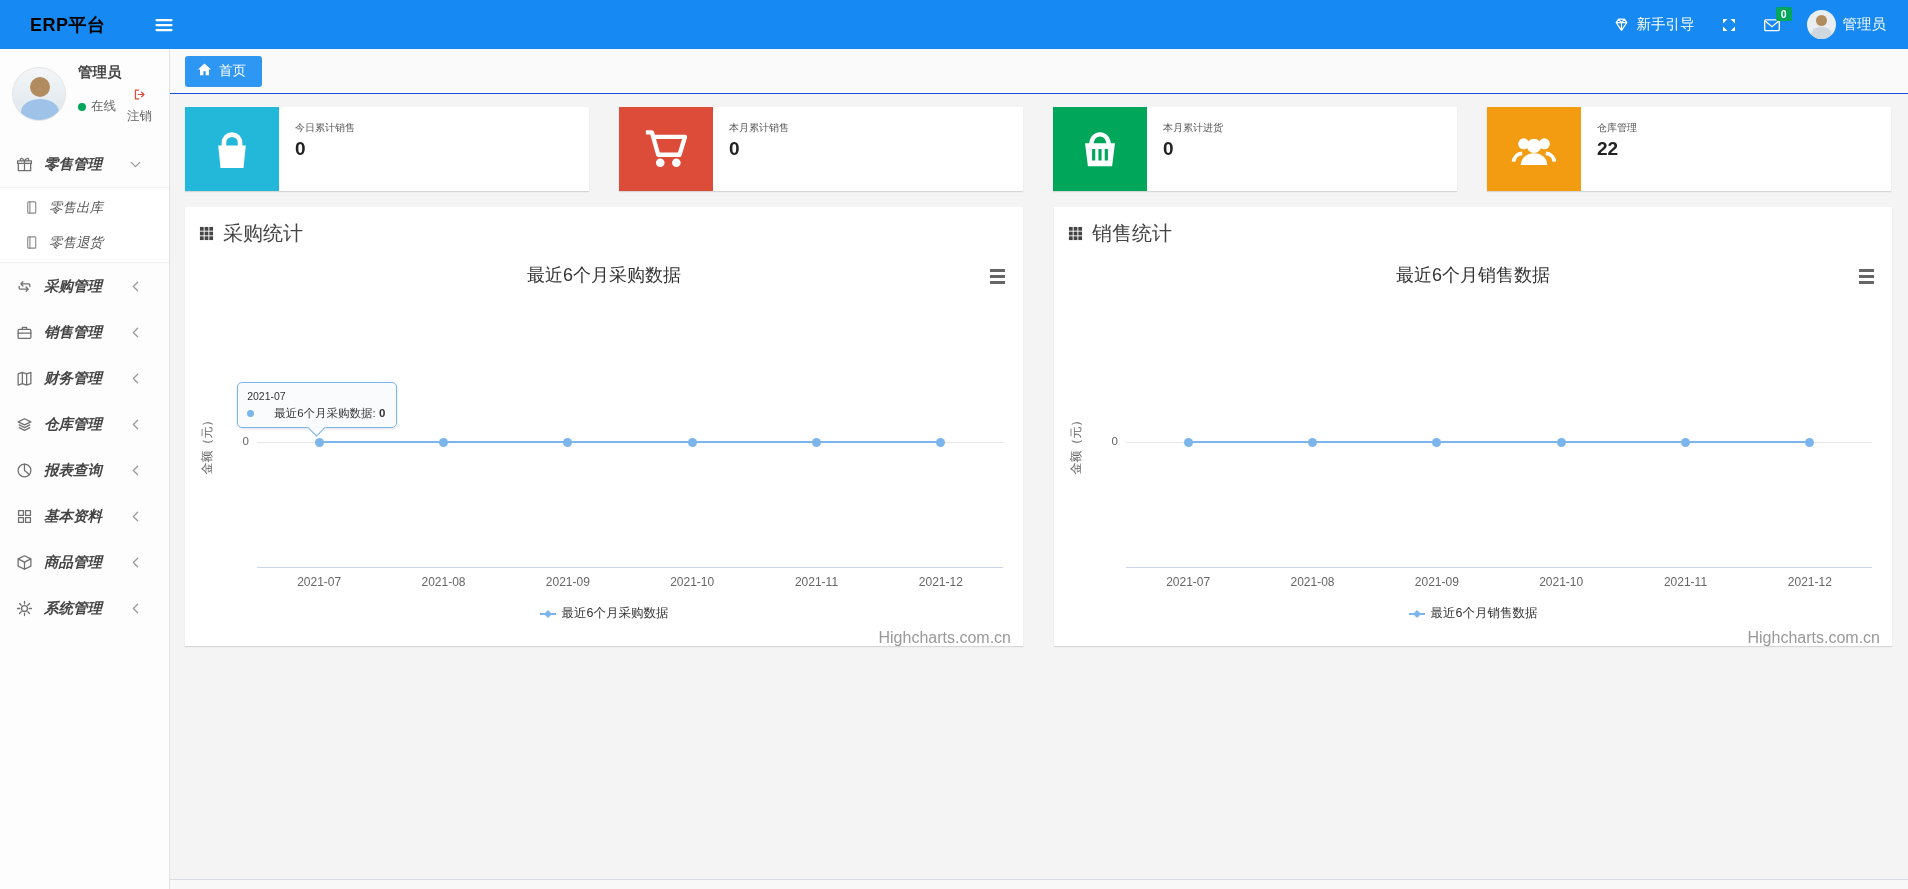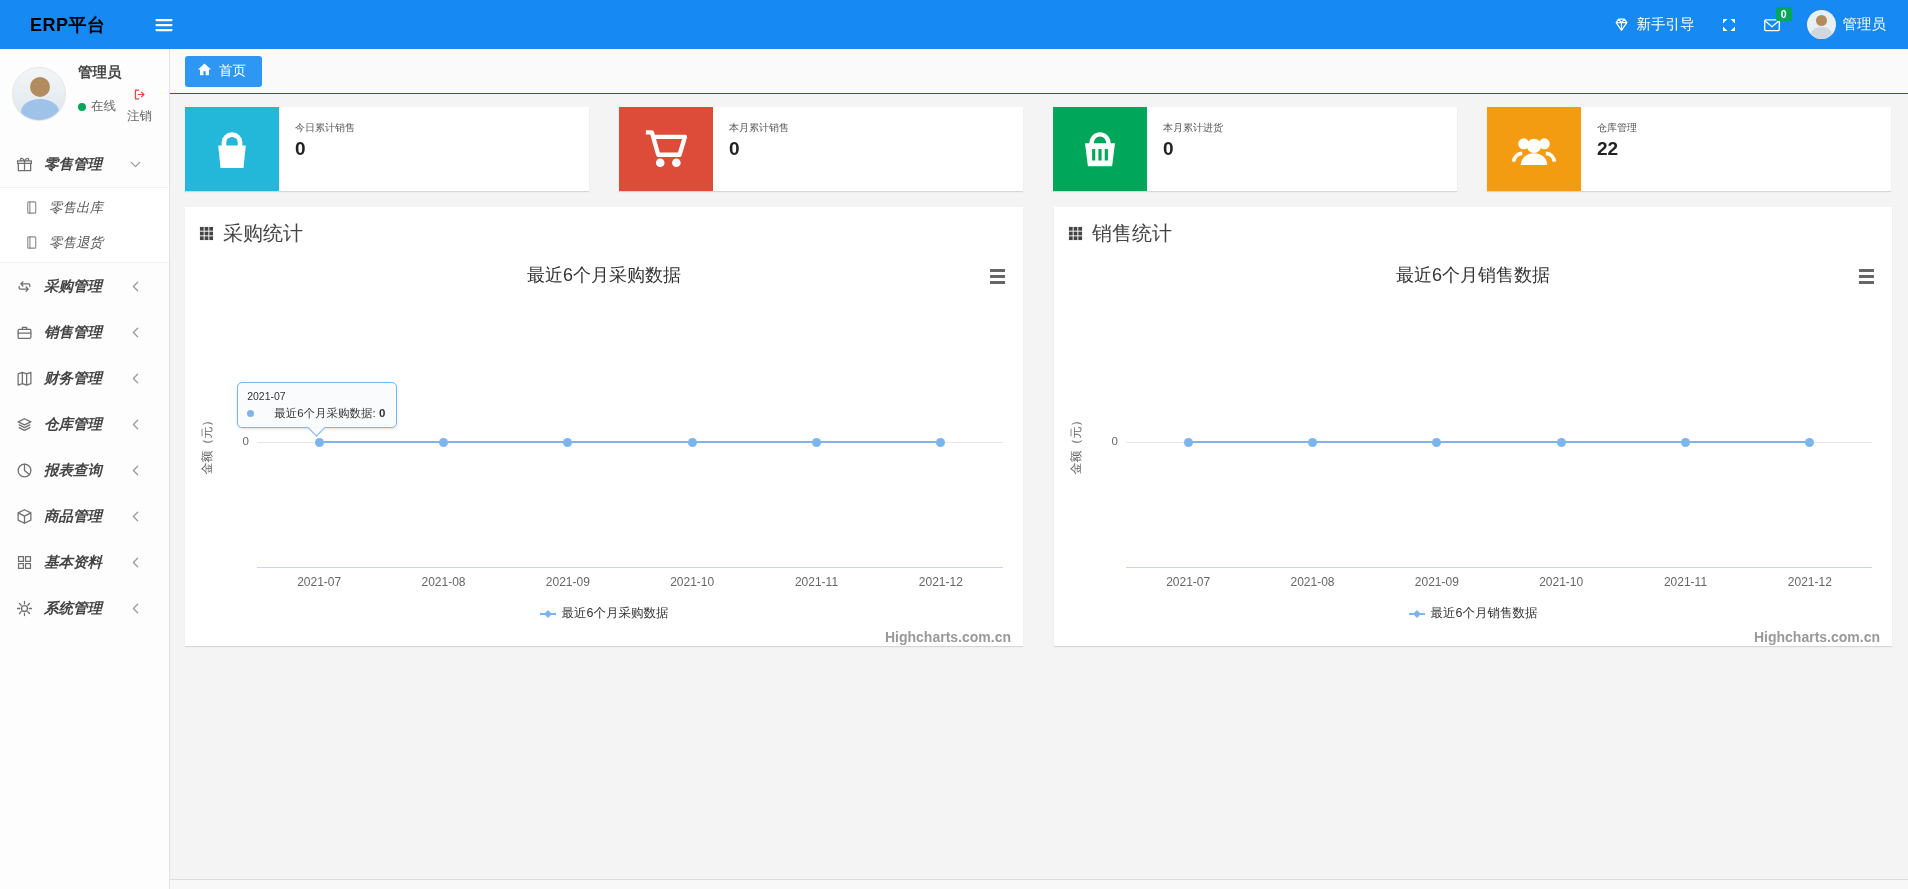--- a/index.html
+++ b/index.html
@@ -74,21 +74,21 @@
   .hc-ylabel { position:absolute; left:-28px; top:185px; width:80px; text-align:center;
     transform:rotate(-90deg); font-size:12px; color:#666; }
   .hc-ytick { position:absolute; font-size:11.5px; color:#666; text-align:right; width:30px; }
   .hc-gridline { position:absolute; height:1px; background:#e6e6e6; }
   .hc-series-line { position:absolute; height:2px; background:#7cb5ec; border-radius:1px; }
   .hc-point { position:absolute; width:9px; height:9px; border-radius:50%; background:#7cb5ec; }
   .hc-xaxis { position:absolute; height:1px; background:#ccd6eb; }
   .hc-xlabel { position:absolute; font-size:12px; color:#666; transform:translateX(-50%); white-space:nowrap; }
   .hc-legend { position:absolute; left:0; right:0; display:flex; justify-content:center; align-items:center; gap:6px;
     font-size:12.5px; color:#333; cursor:pointer; }
-  .hc-credits { position:absolute; right:2px; font-size:14px; color:#999;font-weight:bold; }
+  .hc-credits { position:absolute; right:2px; font-size:16px; color:#999; }
   .hc-tooltip { position:absolute; width:160px; background:rgba(249,251,253,.96); border:1px solid #7cb5ec;
     border-radius:5px; padding:7px 9px 6px 9px; font-size:11.5px; color:#333; box-shadow:0 1px 3px rgba(0,0,0,.12); }
   .hc-tooltip .tt-cat { font-size:10.5px; color:#333; margin-bottom:4px; }
   .hc-tooltip .tt-row { display:flex; align-items:center; gap:20px; white-space:nowrap; }
   .tt-dot { width:7px; height:7px; border-radius:50%; background:#7cb5ec; flex:0 0 auto; }
   .tt-val { font-weight:bold; }
   .hc-tooltip::after { content:""; position:absolute; left:72px; bottom:-7px; width:12px; height:12px;
     background:rgba(249,251,253,.96); border-right:1px solid #7cb5ec; border-bottom:1px solid #7cb5ec;
     transform:rotate(45deg); }
   .content-footer { position:absolute; left:0; bottom:0; width:100%; height:10px; background:#f8f8f8; border-top:1px solid #d9dde1; }
@@ -224,35 +224,35 @@
             <circle cx="8" cy="8" r="6"></circle>
             <path d="M8 2v6l4.6 3.8"></path>
           </svg></span>
         <span>报表查询</span>
         <span class="mi-icon chev"><svg class="line-ic" viewBox="0 0 16 16">
             <path d="M10 4 6 8l4 4"></path>
           </svg></span>
       </li>
       <li class="menu-item">
         <span class="mi-icon"><svg class="line-ic" viewBox="0 0 16 16">
-            <path d="M8 1.6 14 4.6v6.8L8 14.4 2 11.4V4.6z M2 4.6 8 7.6l6-3 M8 7.6v6.8"></path>
-          </svg></span>
-        <span>商品管理</span>
-        <span class="mi-icon chev"><svg class="line-ic" viewBox="0 0 16 16">
-            <path d="M10 4 6 8l4 4"></path>
-          </svg></span>
-      </li>
-      <li class="menu-item">
-        <span class="mi-icon"><svg class="line-ic" viewBox="0 0 16 16">
             <rect x="2.4" y="2.4" width="4.6" height="4.6"></rect>
             <rect x="9" y="2.4" width="4.6" height="4.6"></rect>
             <rect x="2.4" y="9" width="4.6" height="4.6"></rect>
             <rect x="9" y="9" width="4.6" height="4.6"></rect>
           </svg></span>
         <span>基本资料</span>
+        <span class="mi-icon chev"><svg class="line-ic" viewBox="0 0 16 16">
+            <path d="M10 4 6 8l4 4"></path>
+          </svg></span>
+      </li>
+      <li class="menu-item">
+        <span class="mi-icon"><svg class="line-ic" viewBox="0 0 16 16">
+            <path d="M8 1.6 14 4.6v6.8L8 14.4 2 11.4V4.6z M2 4.6 8 7.6l6-3 M8 7.6v6.8"></path>
+          </svg></span>
+        <span>商品管理</span>
         <span class="mi-icon chev"><svg class="line-ic" viewBox="0 0 16 16">
             <path d="M10 4 6 8l4 4"></path>
           </svg></span>
       </li>
       <li class="menu-item">
         <span class="mi-icon"><svg class="line-ic" viewBox="0 0 16 16">
             <circle cx="8" cy="8" r="2.8"></circle>
             <path d="M8 1.4v2.2 M8 12.4v2.2 M1.4 8h2.2 M12.4 8h2.2 M3.3 3.3l1.6 1.6 M11.1 11.1l1.6 1.6 M12.7 3.3l-1.6 1.6 M4.9 11.1l-1.6 1.6"></path>
           </svg></span>
         <span>系统管理</span>

